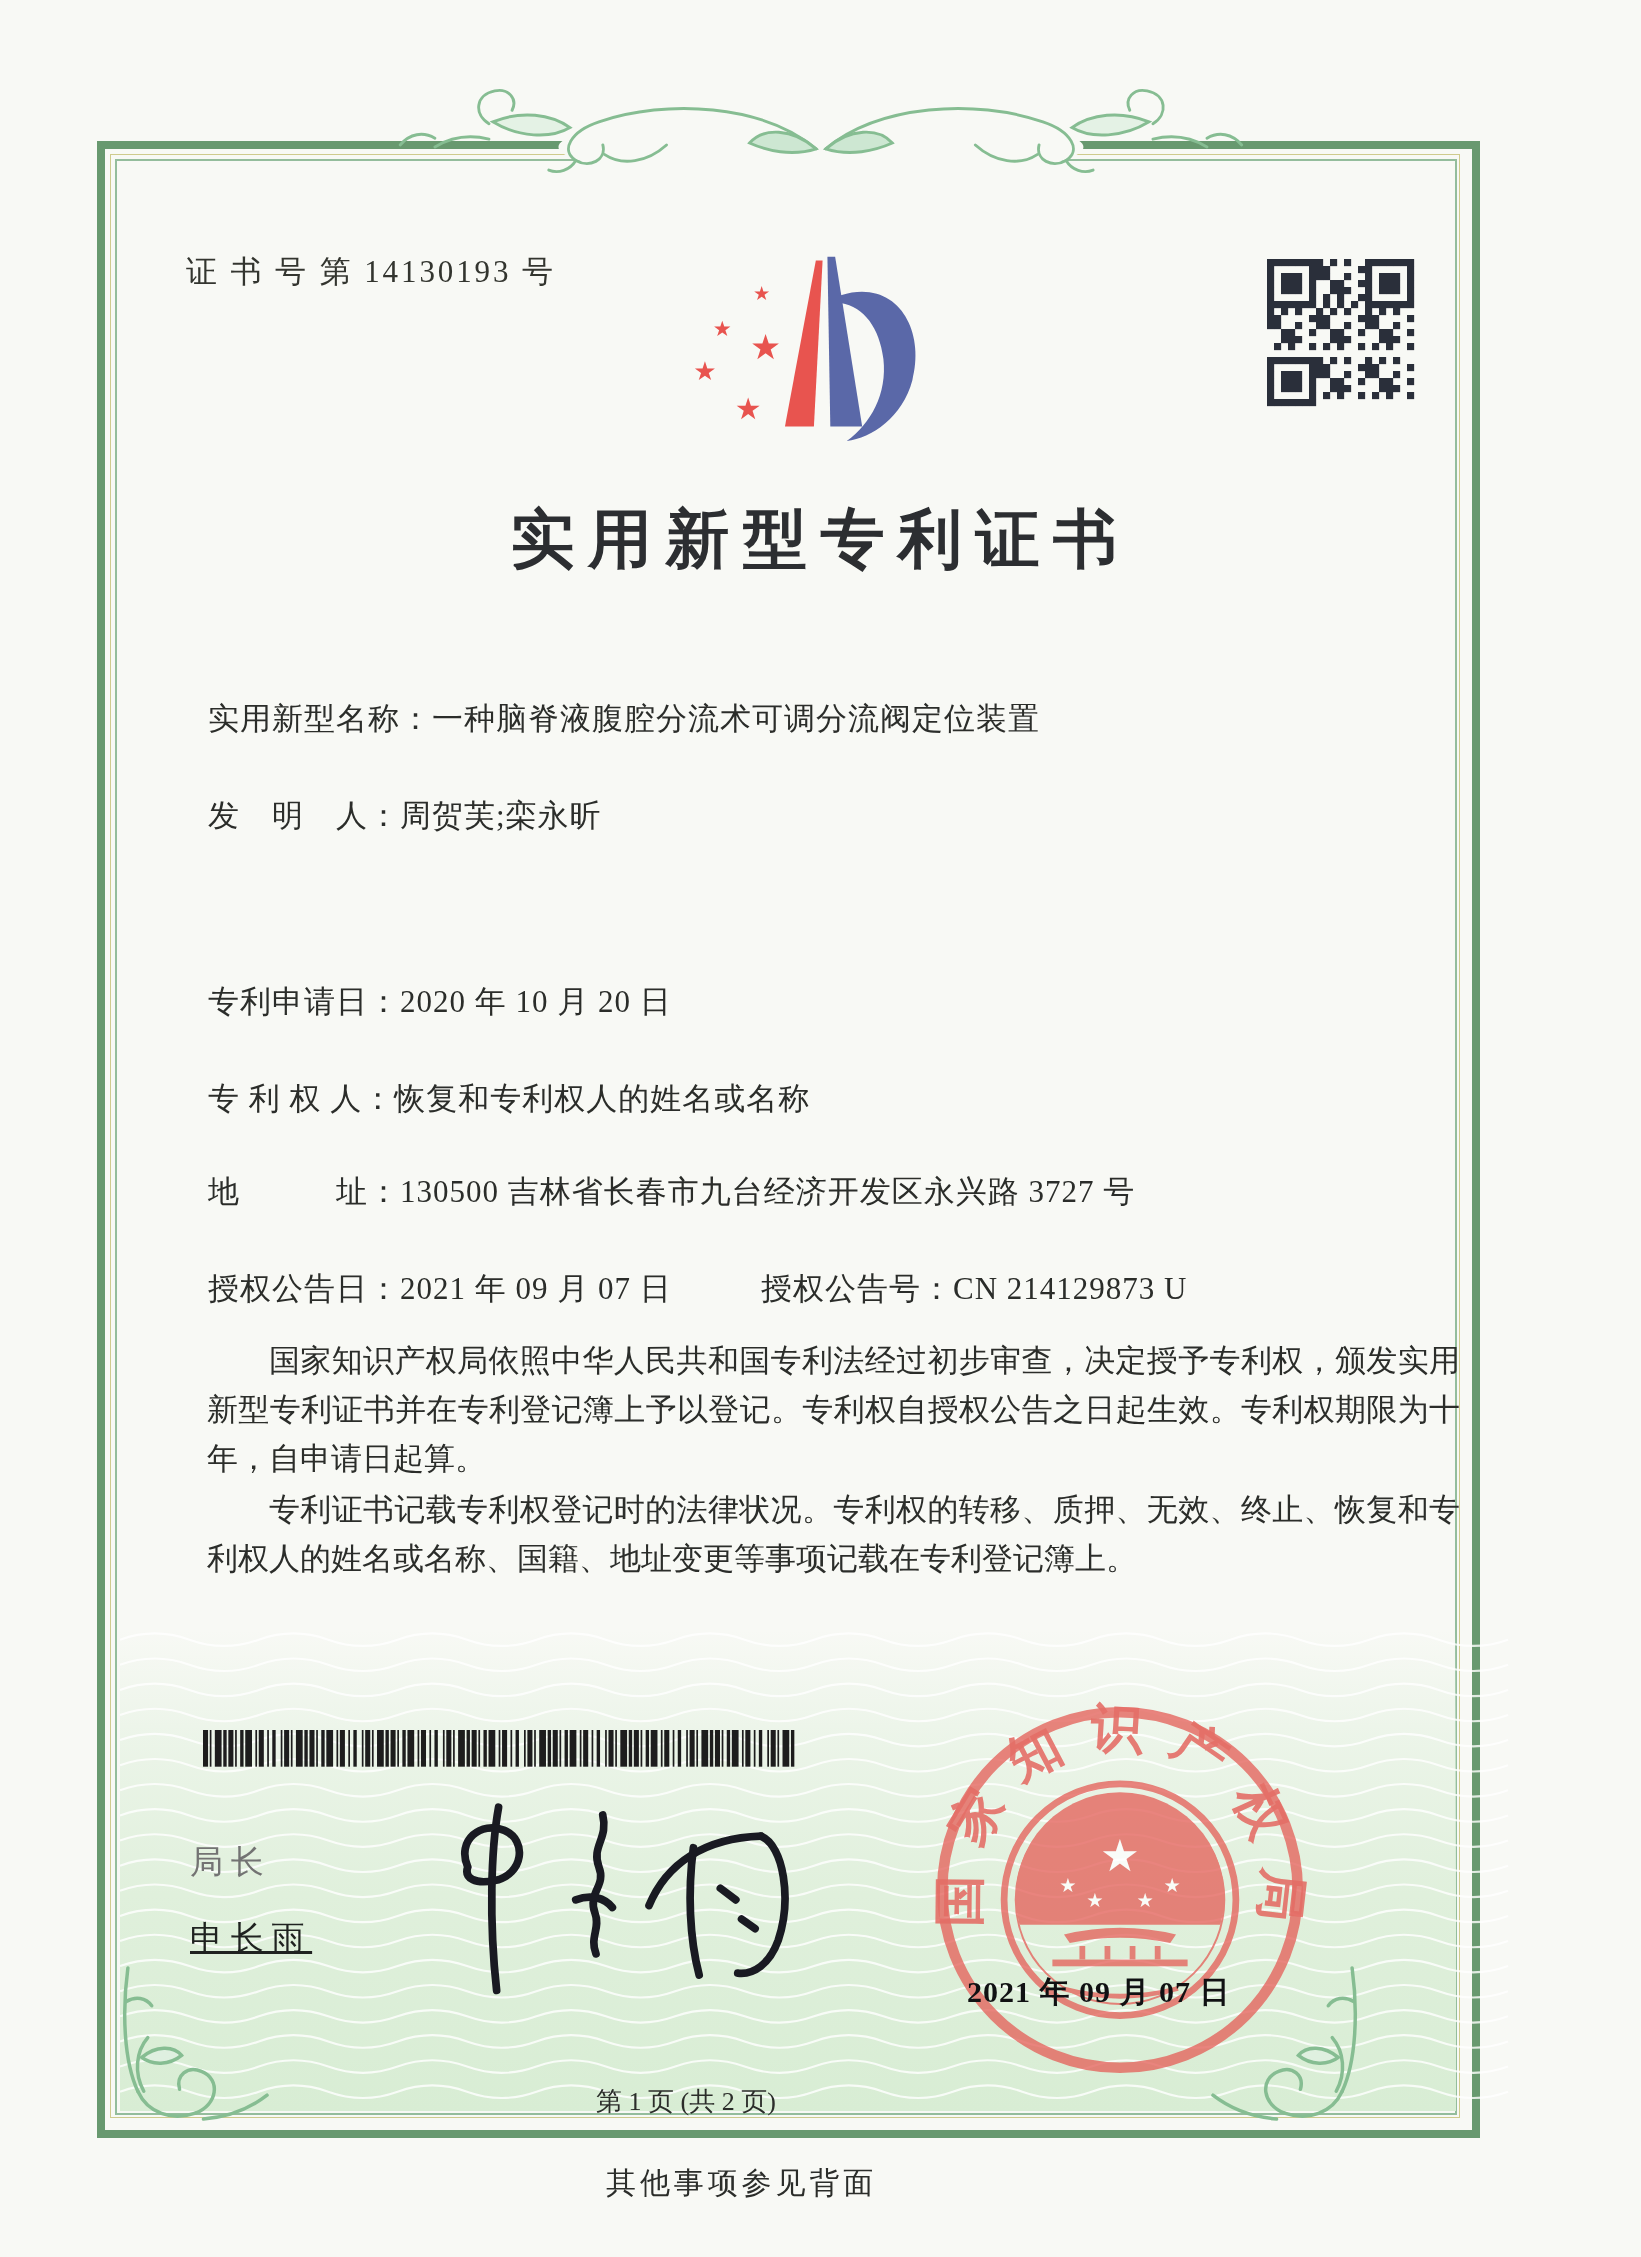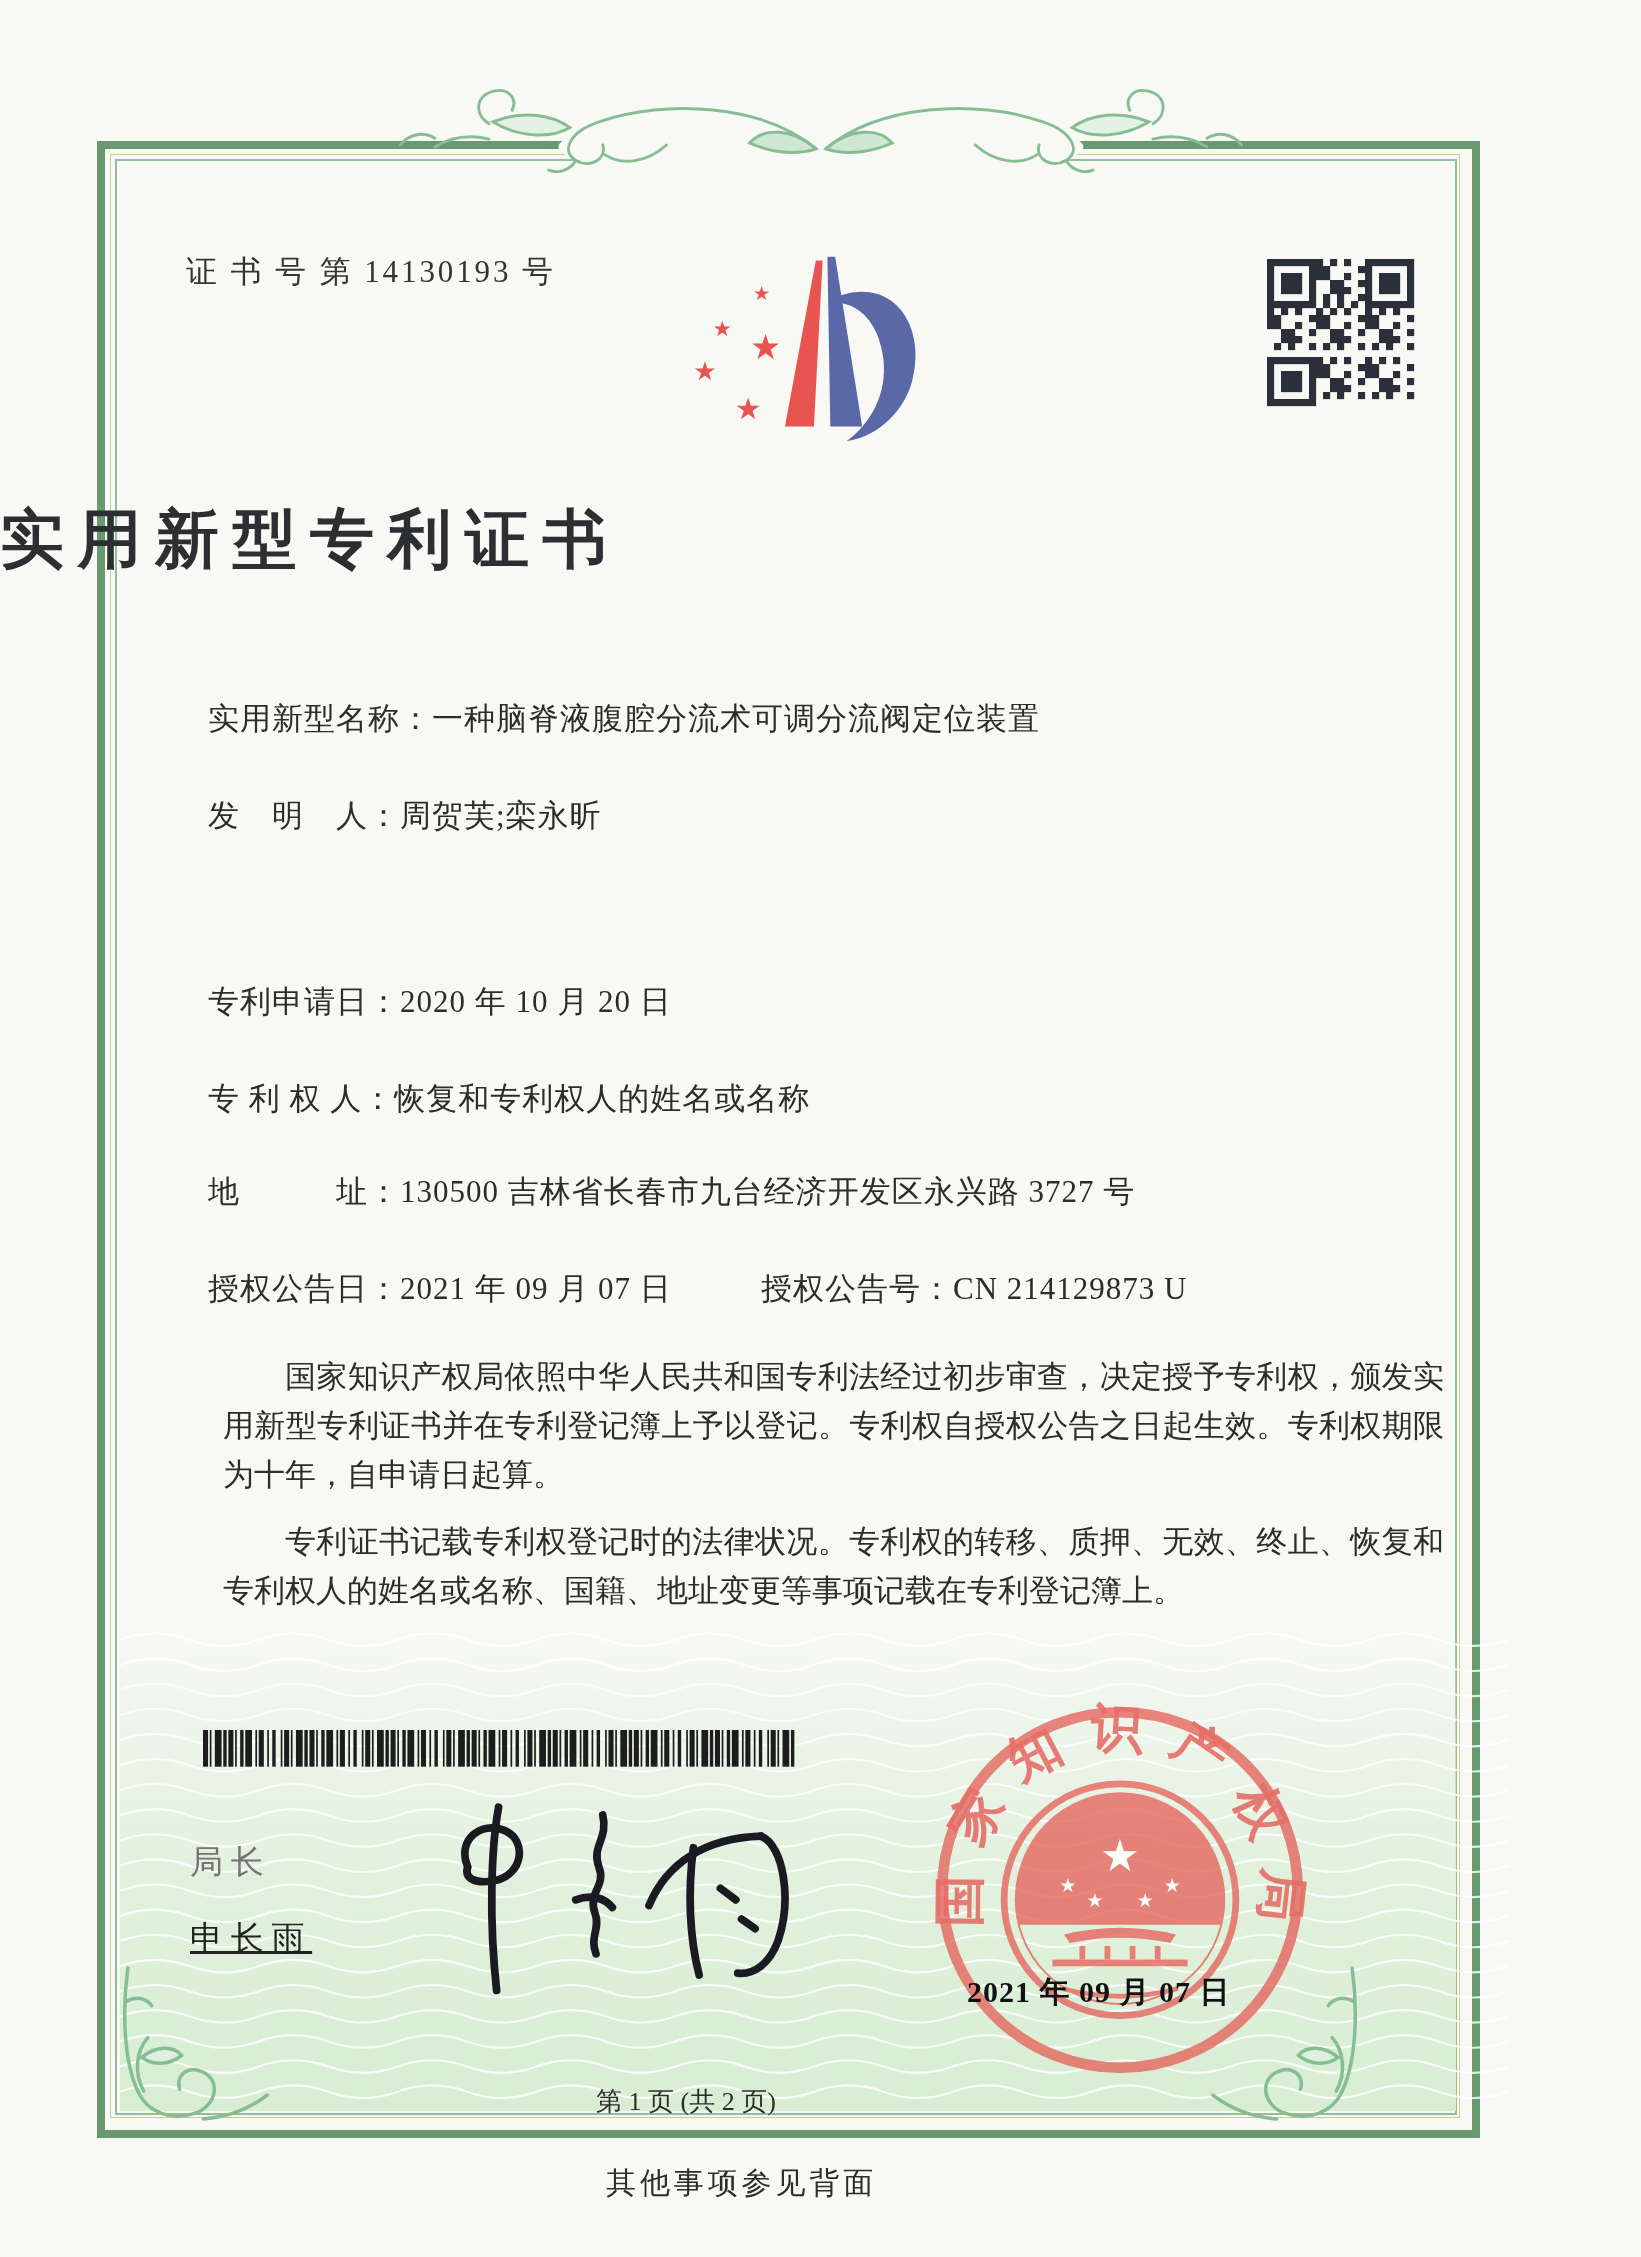--- a/index.html
+++ b/index.html
@@ -14,28 +14,28 @@
   .frame-gold {left:110px;top:154px;width:1348px;height:1962px;border:1px solid #cfcb8d;}
   .frame-inner{left:115px;top:159px;width:1338px;height:1952px;border:2.9px solid #94bd9c;}
   
   #green-zone{
     left:120px;top:1630px;width:1336px;height:481px;
     background:linear-gradient(180deg,rgba(226,241,223,0) 0%,rgba(226,241,223,.55) 22%,#e0f0dc 55%,#d8edd4 100%);
   }
   #green-zone svg{display:block;width:100%;height:100%;}
   
   #cert-no{left:186px;top:251px;font-size:31px;letter-spacing:2.9px;color:#33352f;}
-  #title{left:0;top:496px;width:1641px;text-align:left;font-size:64px;font-weight:bold;
+  #title{left:0;top:496px;width:1641px;text-align:center;font-size:64px;font-weight:bold;
          letter-spacing:13.5px;color:#2c2e31;}
   .row{left:208px;width:1255px;font-size:31px;color:#2b2d2a;letter-spacing:1px;white-space:nowrap;}
   .row .lab{display:inline-block;}
   #grant-pair2{position:absolute;left:553px;top:0;white-space:nowrap;}
   #paragraphs{left:205px;top:1334px;width:1257px;font-size:31px;line-height:49px;
               text-align:justify;color:#2b2d2a;}
-  #paragraphs p{margin:18px;text-indent:2em;}
+  #paragraphs p{margin:2px;text-indent:2em;}
   #director-title{left:190px;top:1840px;font-size:33px;letter-spacing:7.7px;color:#737373;}
   #director-name {left:190px;top:1916px;font-size:33px;letter-spacing:7.7px;color:#1f2220;text-decoration:underline;}
   #seal-date{left:967px;top:1972px;font-size:30px;letter-spacing:1px;color:#101113;font-weight:bold;z-index:6;}
   #page-info{left:541px;top:2084px;width:290px;text-align:center;font-size:26px;color:#2b2d2a;font-family:Liberation Serif, serif;}
   #back-note{left:606px;top:2163px;font-size:30px;letter-spacing:3.9px;color:#2b2d2a;}
   
   #logo{left:672px;top:247px;width:251px;height:195px;}
   #qr{left:1267px;top:259px;width:147px;height:147px;}
   #barcode{left:203px;top:1730px;width:593px;height:37px;z-index:3;}
   #signature{left:406px;top:1786px;width:434px;height:232px;z-index:4;}

